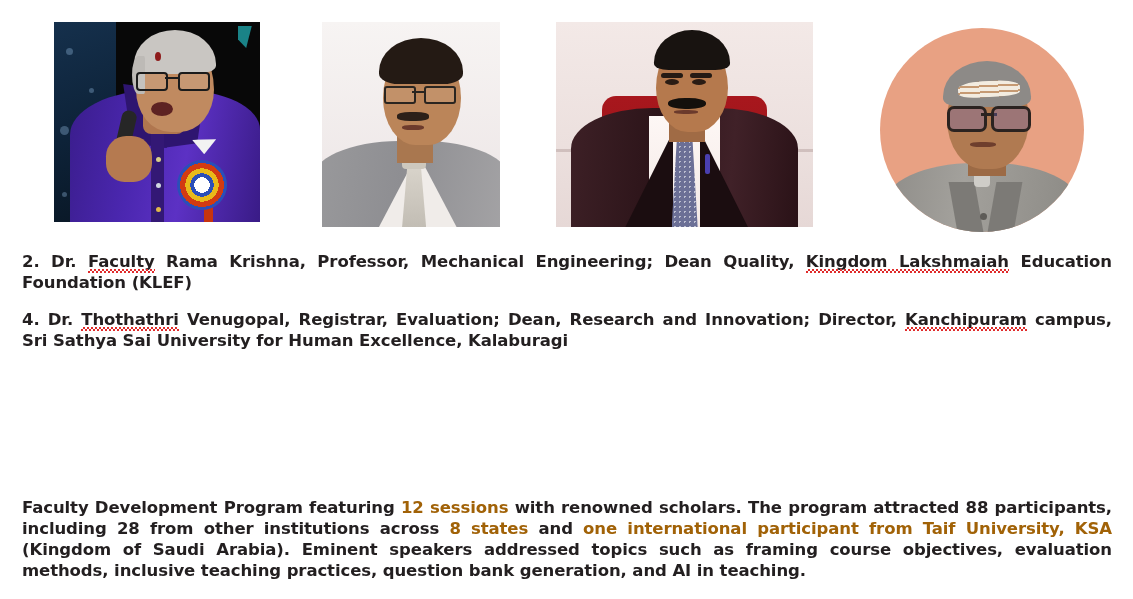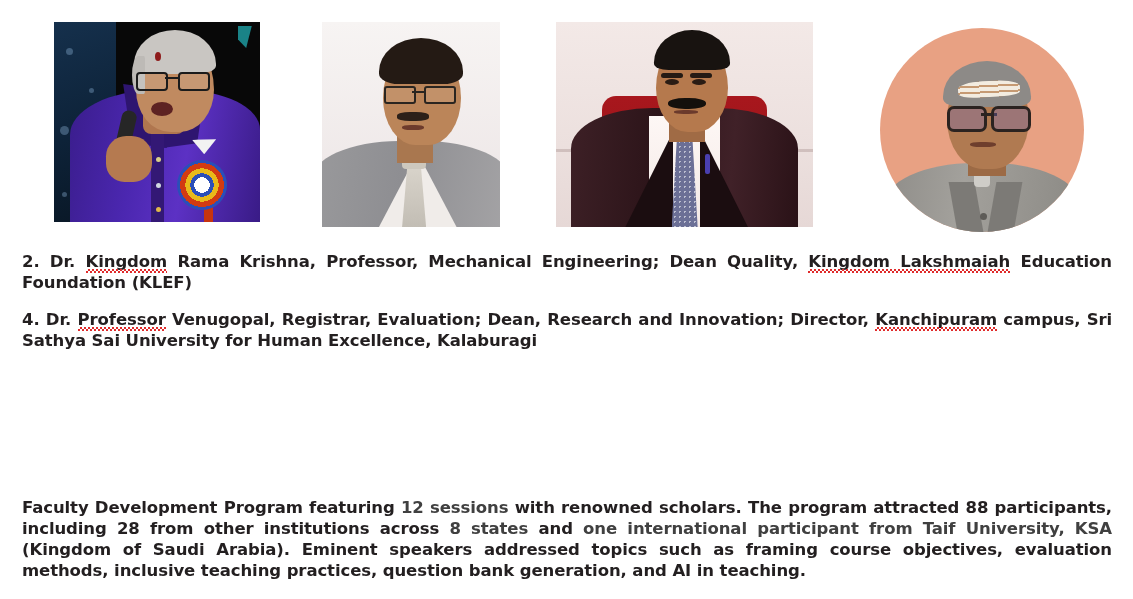--- a/index.html
+++ b/index.html
@@ -376,21 +376,21 @@
     text-align: justify;
     font-size: 16.5px;
     font-weight: bold;
     line-height: 1.28;
     letter-spacing: -0.1px;
     color: #231f20;
     margin: 0;
   }
 
   .hl {
-    color: #404040;
+    color: #a16207;
   }
 
   
   .spell {
     position: relative;
     white-space: nowrap;
   }
   .spell::after {
     content: "";
     position: absolute;
@@ -501,19 +501,19 @@
         <div class="lens l"></div>
         <div class="bridge"></div>
         <div class="lens r"></div>
       </div>
       <div class="mouth"></div>
     </div>
 
   </div>
 
   <div class="text-area">
-    <p class="bio-item"><span>2. </span>Dr. <span class="spell">Kingdom</span> Rama Krishna, Professor, Mechanical Engineering; Dean Quality, <span class="spell">Kingdom Lakshmaiah</span> Education Foundation (KLEF)</p>
-    <p class="bio-item"><span>4. </span>Dr. <span class="spell">Professor</span> Venugopal, Registrar, Evaluation; Dean, Research and Innovation; Director, <span class="spell">Kanchipuram</span> campus, Sri Sathya Sai University for Human Excellence, Kalaburagi</p>
+    <p class="bio-item"><span>2. </span>Dr. <span class="spell">Faculty</span> Rama Krishna, Professor, Mechanical Engineering; Dean Quality, <span class="spell">Kingdom Lakshmaiah</span> Education Foundation (KLEF)</p>
+    <p class="bio-item"><span>4. </span>Dr. <span class="spell">Thothathri</span> Venugopal, Registrar, Evaluation; Dean, Research and Innovation; Director, <span class="spell">Kanchipuram</span> campus, Sri Sathya Sai University for Human Excellence, Kalaburagi</p>
   </div>
 
   <p class="summary">Faculty Development Program featuring <span class="hl">12 sessions</span> with renowned scholars. The program attracted 88 participants, including 28 from other institutions across <span class="hl">8 states</span> and <span class="hl">one international participant from Taif University, KSA</span> (Kingdom of Saudi Arabia). Eminent speakers addressed topics such as framing course objectives, evaluation methods, inclusive teaching practices, question bank generation, and AI in teaching.</p>
 
 </div>
 
 </body></html>

